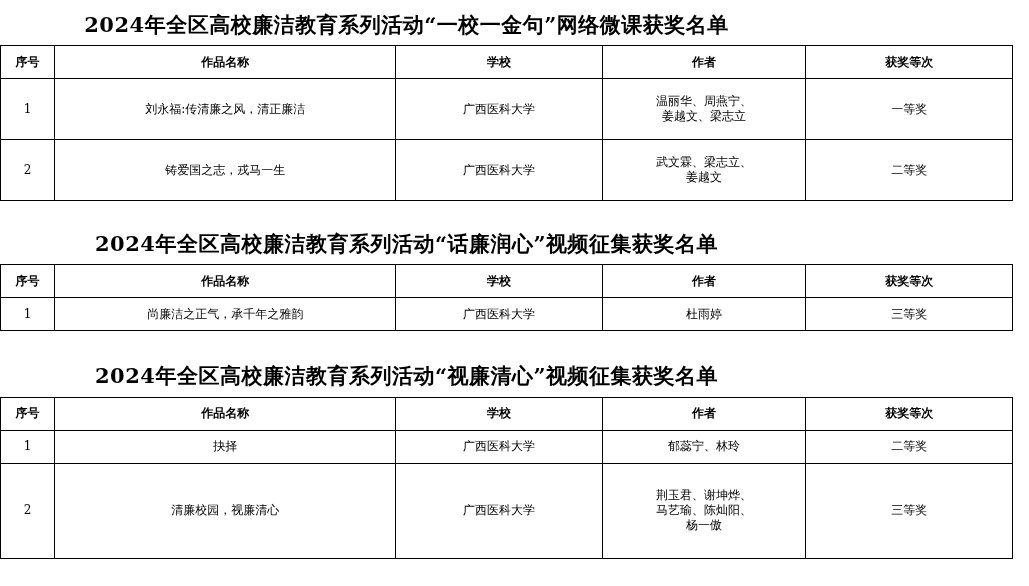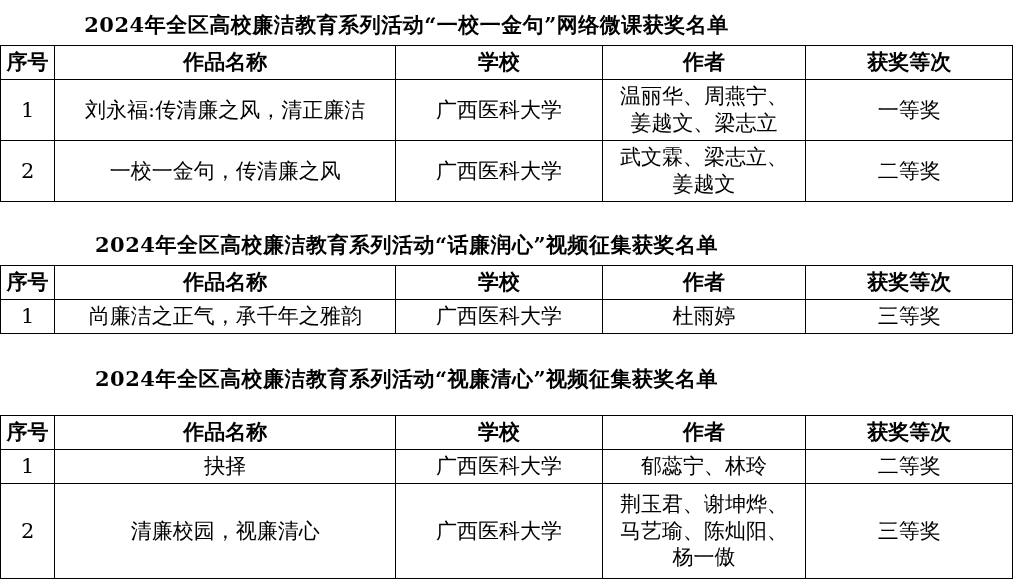--- a/index.html
+++ b/index.html
@@ -36,40 +36,40 @@
     border-collapse: collapse;
     width: 1013px;
     margin: 0 auto;
     table-layout: fixed;
   }
   table.award-table td,
   table.award-table th {
     border: 1px solid #000000;
     text-align: center;
     vertical-align: middle;
-    font-size: 21px;
+    font-size: 12px;
     font-family: "DejaVu Serif", "Liberation Serif", serif;
     padding: 3px 4px;
     line-height: 1.28;
   }
   table.award-table thead th {
     font-weight: bold;
     height: 26px;
   }
   .col-no    { width: 54px; }
   .col-work  { width: 340px; }
   .col-school{ width: 206px; }
   .col-author{ width: 203px; }
   .col-level { width: 206px; }
 
   .s1-title { margin: 12px 0 8px 0; }
   .s1-row td { height: 54px; }
   .s2-title { margin: 30px 0 8px 0; }
   .s2-row td { height: 26px; }
-  .s3-title { margin: 32px 0 24px 0; }
+  .s3-title { margin: 32px 0 8px 0; }
   .s3-row-1 td { height: 26px; }
   .s3-row-2 td { height: 88px; }
   .cell-lines div { white-space: nowrap; }
 </style>
 </head>
 <body>
 
 <div class="page">
 
   <div class="section">
@@ -97,21 +97,21 @@
           <td>刘永福:传清廉之风，清正廉洁</td>
           <td>广西医科大学</td>
           <td class="cell-lines">
             <div>温丽华、周燕宁、</div>
             <div>姜越文、梁志立</div>
           </td>
           <td>一等奖</td>
         </tr>
         <tr class="s1-row">
           <td>2</td>
-          <td>一校一金句，传清廉之风</td>
+          <td>铸爱国之志，戎马一生</td>
           <td>广西医科大学</td>
           <td class="cell-lines">
             <div>武文霖、梁志立、</div>
             <div>姜越文</div>
           </td>
           <td>二等奖</td>
         </tr>
       </tbody>
     </table>
   </div>

